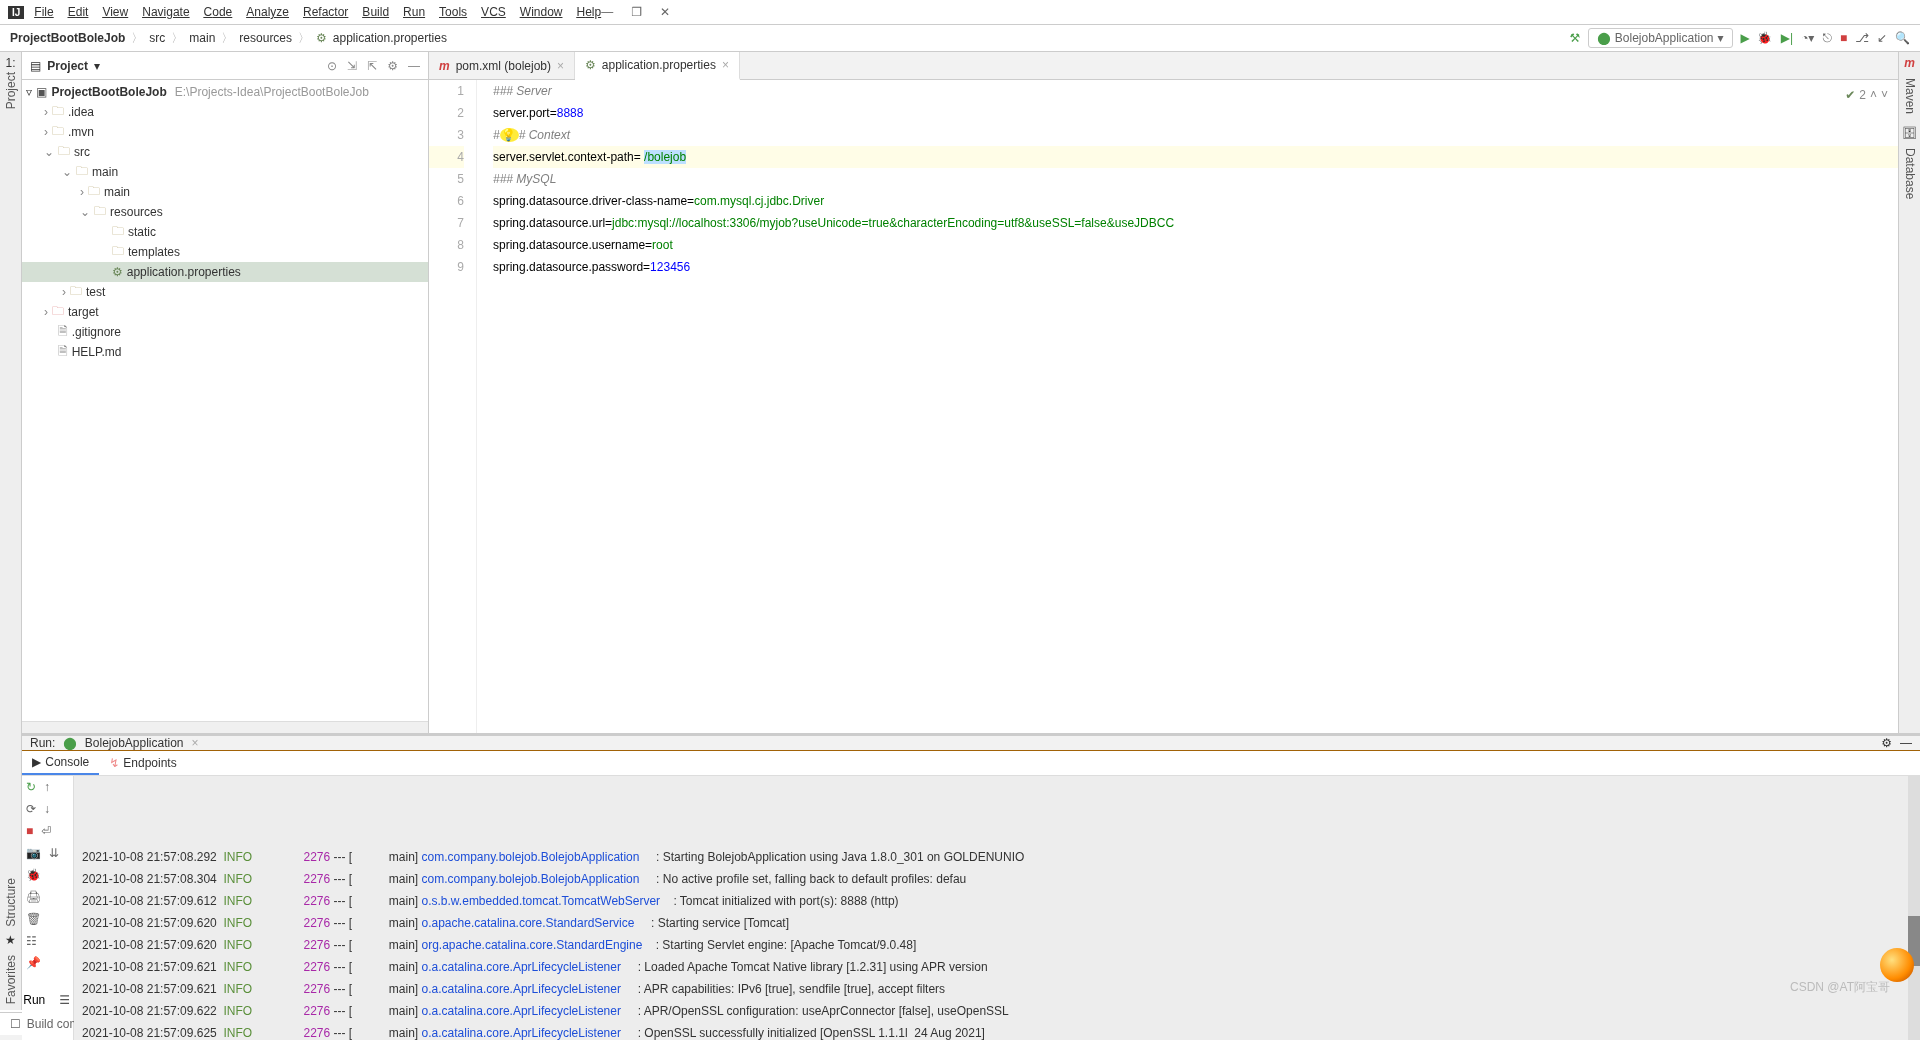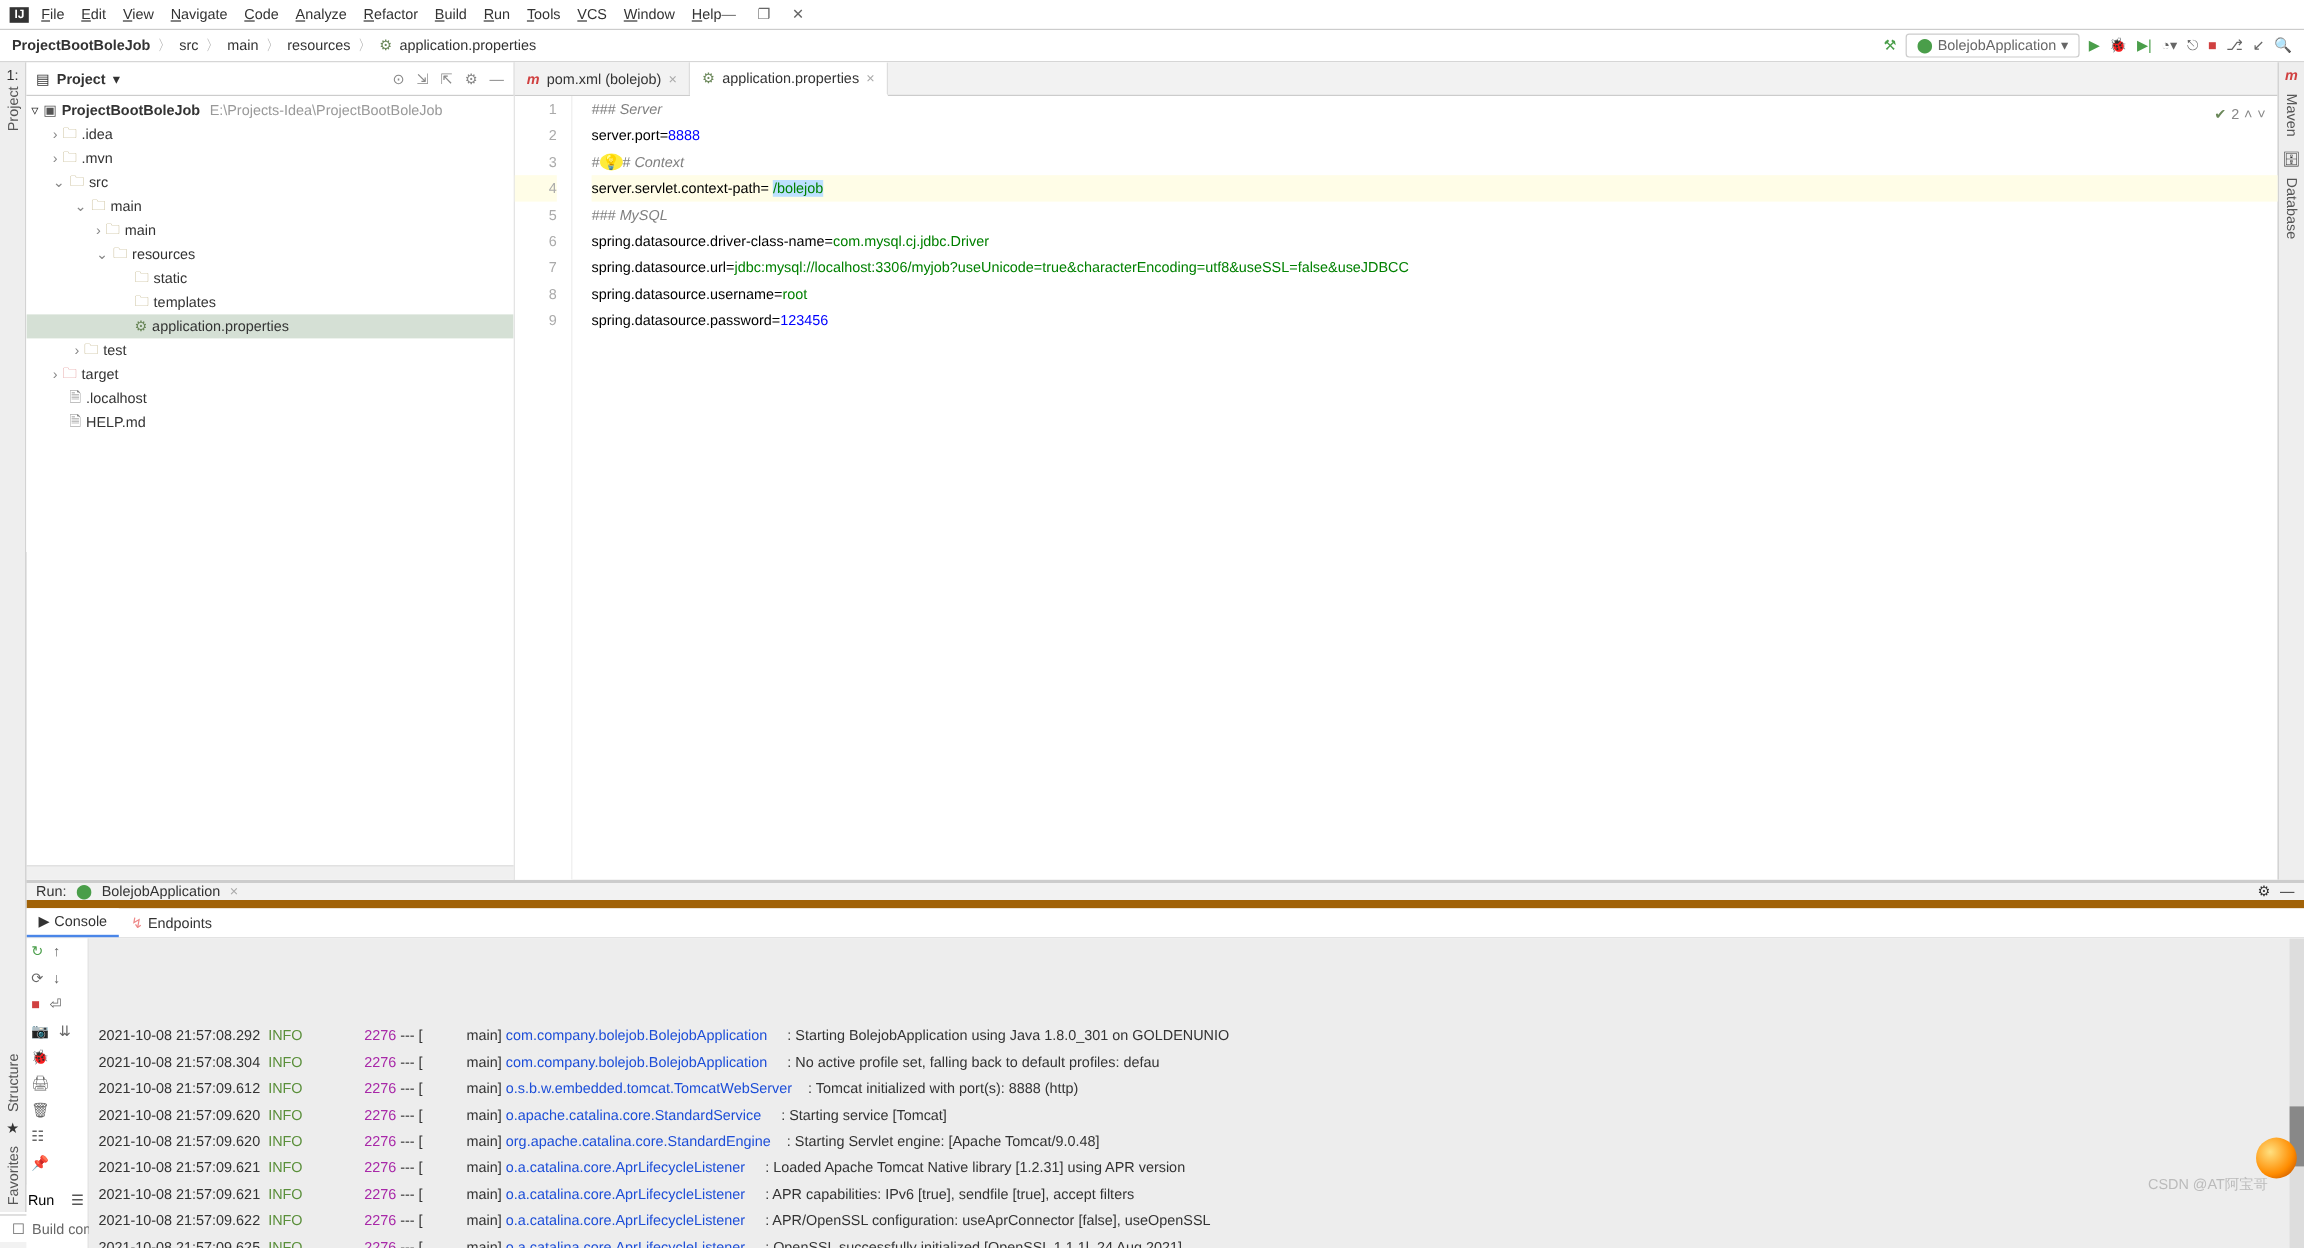--- a/index.html
+++ b/index.html
@@ -1,19 +1,19 @@
 <!DOCTYPE html>
 <html><head>
   <meta charset="utf-8">
   <style>
     * { margin: 0; padding: 0; box-sizing: border-box; font-family: "Segoe UI", sans-serif; font-size: 12px; }
     body { background: #f2f2f2; color: #333; overflow: hidden; height: 1040px; width: 1920px; }
     .title-bar { height: 25px; background: #fff; display: flex; align-items: center; padding: 0 8px; border-bottom: 1px solid #ccc; }
     .menu-bar { display: flex; gap: 14px; }
-    .menu-item { cursor: pointer; user-select: none; }
+    .menu-item { cursor: pointer; user-select: none; text-decoration: underline; }
     .menu-item .u { text-decoration: underline; }
     .title-text { flex: 1; text-align: center; color: #888; font-size: 11px; }
     .window-controls { display: flex; gap: 18px; color: #666; }
     .nav-bar { height: 27px; background: #fff; display: flex; align-items: center; padding: 0 10px; border-bottom: 1px solid #ccc; }
     .breadcrumb { display: flex; gap: 6px; align-items: center; font-size: 11px; }
     .breadcrumb .sep { color: #aaa; }
     .nav-right { margin-left: auto; display: flex; align-items: center; gap: 8px; color: #666; }
     .run-dropdown { border: 1px solid #ccc; border-radius: 3px; padding: 2px 8px; display: flex; align-items: center; gap: 4px; }
     .icon-green { color: #4a9e4a; }
     .icon-red { color: #d04040; }
@@ -44,21 +44,21 @@
     .number { color: #0000ff; }
     .value { color: #008000; }
     .url { color: #008000; }
     .highlighted { background: #bde0ff; margin-top: 32px; }
     .inspection { position: absolute; right: 10px; top: 4px; display: flex; gap: 4px; align-items: center; font-size: 11px; color: #888; }
     .right-sidebar { width: 22px; background: #eee; border-left: 1px solid #ccc; display: flex; flex-direction: column; align-items: center; padding-top: 4px; font-size: 10px; }
     .right-sidebar .vtext { writing-mode: vertical-lr; margin-top: 8px; color: #555; }
     .run-window { height: 253px; background: #fff; border-top: 3px solid #ccc; display: flex; }
     .run-window-left { width: 22px; background: #eee; border-right: 1px solid #ccc; }
     .run-window-main { flex: 1; display: flex; flex-direction: column; }
-    .run-header { height: 26px; display: flex; align-items: center; padding: 0 8px; border-bottom: 7px solid #a16207; background: #f2f2f2; gap: 8px; }
+    .run-header { height: 26px; display: flex; align-items: center; padding: 0 8px; border-bottom: 1px solid #a16207; background: #f2f2f2; gap: 8px; }
     .run-sub-tabs { height: 26px; display: flex; border-bottom: 1px solid #ddd; background: #fff; }
     .run-tab { padding: 4px 10px; display: flex; align-items: center; gap: 4px; cursor: pointer; }
     .run-tab.active { background: #fff; border-bottom: 2px solid #4a86e8; }
     .console-wrapper { flex: 1; display: flex; }
     .console-toolbar { width: 52px; background: #fff; border-right: 1px solid #ddd; display: flex; flex-direction: column; padding: 4px; gap: 8px; color: #666; }
     .console-toolbar .row { display: flex; gap: 8px; }
     .console { flex: 1; background: #ededed; font-family: "Consolas", monospace; font-size: 13.5px; line-height: 22px; padding: 4px 8px; overflow: hidden; white-space: pre; position: relative; }
     .console-scroll { position: absolute; right: 0; top: 0; bottom: 0; width: 12px; background: #ddd; }
     .console-scroll-thumb { position: absolute; right: 0; width: 12px; background: #888; height: 50px; top: 140px; }
     .log-info { color: #5a8f3a; }
@@ -209,21 +209,21 @@
           <span>test</span>
         </div>
         <div class="tree-row" style="padding-left: 22px;">
           <span style="color:#888">›</span> 
           <span style="color:#d88">🗀</span> 
           <span>target</span>
         </div>
         <div class="tree-row" style="padding-left: 22px;">
           <span style="width:10px;display:inline-block"></span> 
           <span style="color:#888">🗎</span> 
-          <span>.localhost</span>
+          <span>.gitignore</span>
         </div>
         <div class="tree-row" style="padding-left: 22px;">
           <span style="width:10px;display:inline-block"></span> 
           <span style="color:#888">🗎</span> 
           <span>HELP.md</span>
         </div>
       </div>
     <div class="scrollbar-h"></div>
   </div>
 

